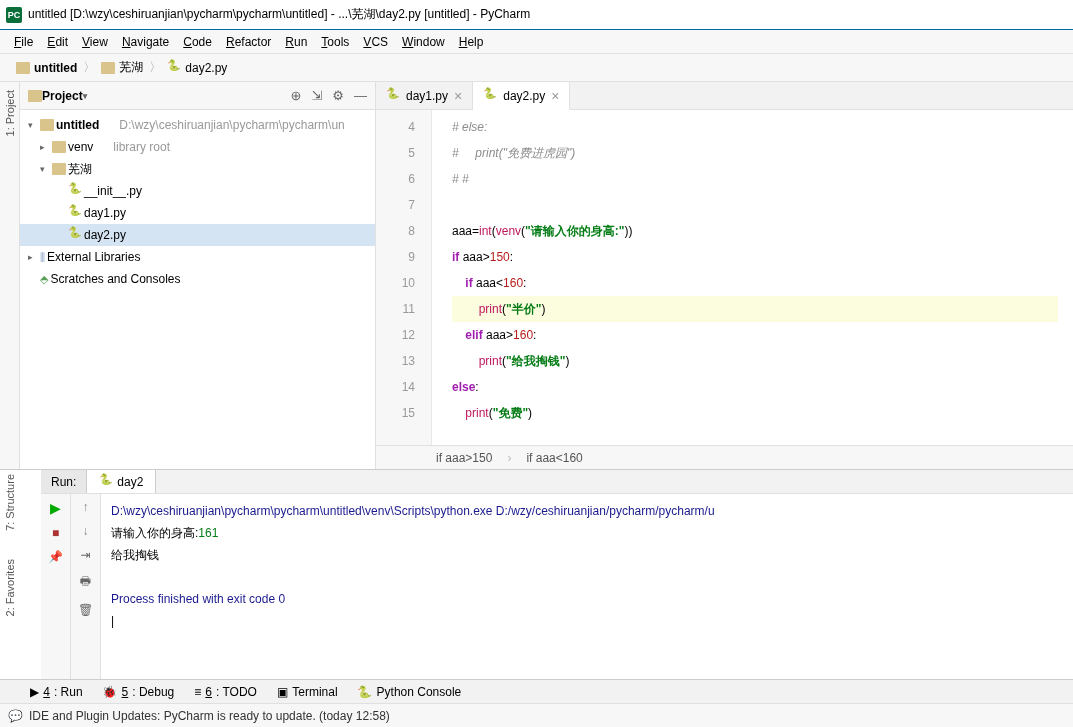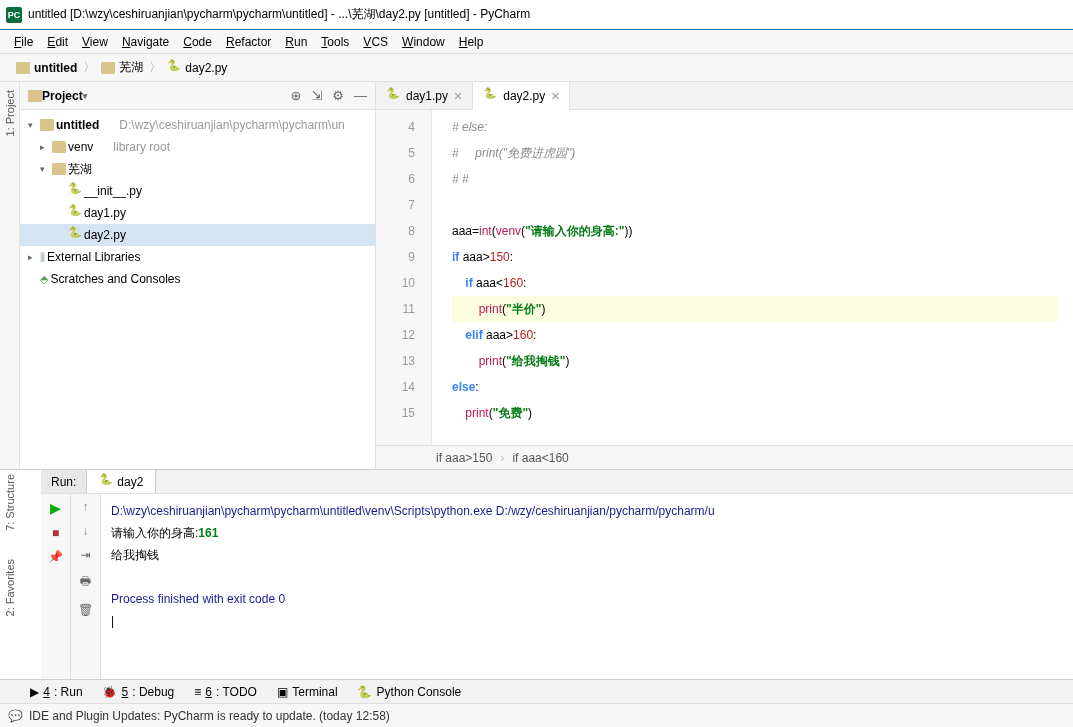--- a/index.html
+++ b/index.html
@@ -38,38 +38,38 @@
 .tabs { height: 28px; background: #f2f2f2; border-bottom: 1px solid #e0e0e0; display: flex; }
 .tab { padding: 0 10px; display: flex; align-items: center; gap: 6px; border-right: 1px solid #e0e0e0; cursor: pointer; }
 .tab.active { background: #fff; border-bottom: 1px solid #fff; margin-bottom: -1px; }
 .tab-close { color: #999; font-size: 14px; cursor: pointer; }
 .editor { flex: 1; display: flex; overflow: hidden; font-family: "Consolas", monospace; font-size: 14px; }
 .gutter { width: 56px; background: #f7f7f7; border-right: 1px solid #e8e8e8; text-align: right; color: #999; padding: 4px 16px 0 0; line-height: 26px; }
 .gutter div { height: 26px; }
 .code { flex: 1; padding: 4px 15px 0 20px; line-height: 26px; position: relative; }
 .code-line { height: 26px; white-space: pre; }
 .code-line.hl { background: #fcfcde; }
-.breadcrumb-bar { height: 24px; background: #f7f7f7; border-top: 1px solid #e0e0e0; padding-left: 60px; display: flex; align-items: center; gap: 8px; font-size: 11px; color: #555; text-align: right; }
-.kw { color: #3b82f6; font-weight: bold; }
+.breadcrumb-bar { height: 24px; background: #f7f7f7; border-top: 1px solid #e0e0e0; padding-left: 60px; display: flex; align-items: center; gap: 15px; font-size: 11px; color: #555; text-align: right; }
+.kw { color: #a21caf; font-weight: bold; }
 .fn { color: #be185d; }
 .str { color: #067d17; font-weight: bold; }
 .cmt { color: #8c8c8c; font-style: italic; }
 .num { color: #b91c1c; }
 .run-panel { height: 210px; border-top: 1px solid #ccc; display: flex; flex-direction: column; padding-left: 41px; }
 .run-header { height: 24px; background: #f2f2f2; border-bottom: 1px solid #e0e0e0; display: flex; align-items: center; }
 .run-label { background: #e8e8e8; height: 100%; display: flex; align-items: center; padding: 0 10px; border-right: 1px solid #ccc; }
 .run-tab { background: #fff; height: 100%; display: flex; align-items: center; padding: 0 12px; gap: 4px; border-right: 1px solid #ccc; }
 .run-body { flex: 1; display: flex; }
 .run-tools { width: 30px; background: #f7f7f7; border-right: 1px solid #e0e0e0; display: flex; flex-direction: column; align-items: center; padding-top: 6px; gap: 10px; }
 .run-tools2 { width: 30px; background: #f7f7f7; border-right: 1px solid #e0e0e0; display: flex; flex-direction: column; align-items: center; padding-top: 6px; gap: 10px; }
 .play { color: #0a0; font-size: 14px; }
 .stop { color: #a33; font-size: 12px; }
 .console { flex: 1; padding: 6px 10px; font-family: "Consolas", monospace; font-size: 14px; line-height: 22px; overflow: hidden; }
 .console .path { color: #1a1a8e; }
-.console .inval { color: #067d17; font-weight: bold; }
+.console .inval { color: #067d17; font-weight: normal; }
 .bottom-tabs { height: 24px; background: #f2f2f2; border-top: 1px solid #ccc; display: flex; align-items: center; padding-left: 30px; gap: 20px; font-size: 11px; }
 .bottom-tab { display: flex; align-items: center; gap: 4px; cursor: pointer; }
 .statusbar { height: 24px; background: #f7f7f7; border-top: 1px solid #e0e0e0; display: flex; align-items: center; padding: 0 8px; gap: 6px; font-size: 11px; color: #333; }
 .left-rails-bottom { position: absolute; left: 0; top: 470px; width: 20px; display: flex; flex-direction: column; gap: 20px; align-items: center; }
 </style>
 </head>
 <body>
 
 <div class="titlebar">
   <span class="pc-logo">PC</span>

